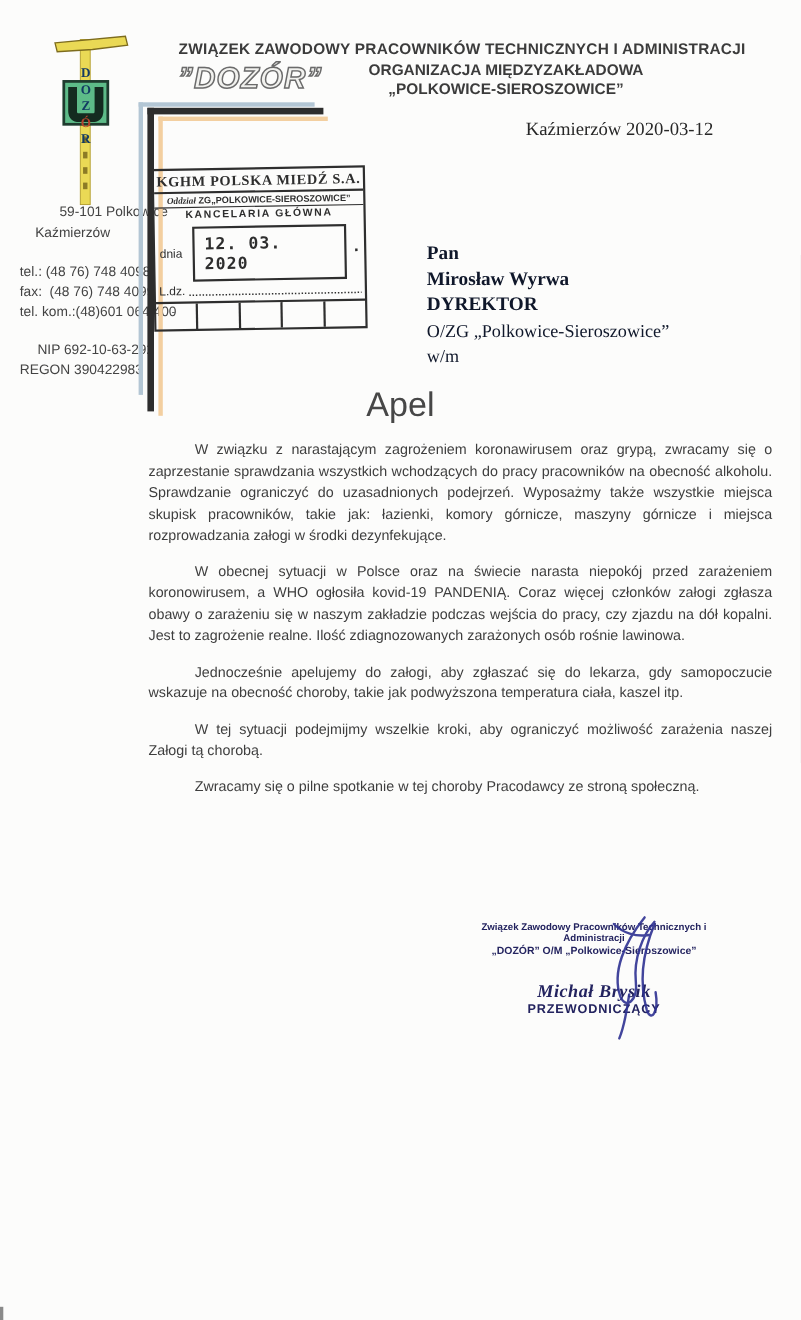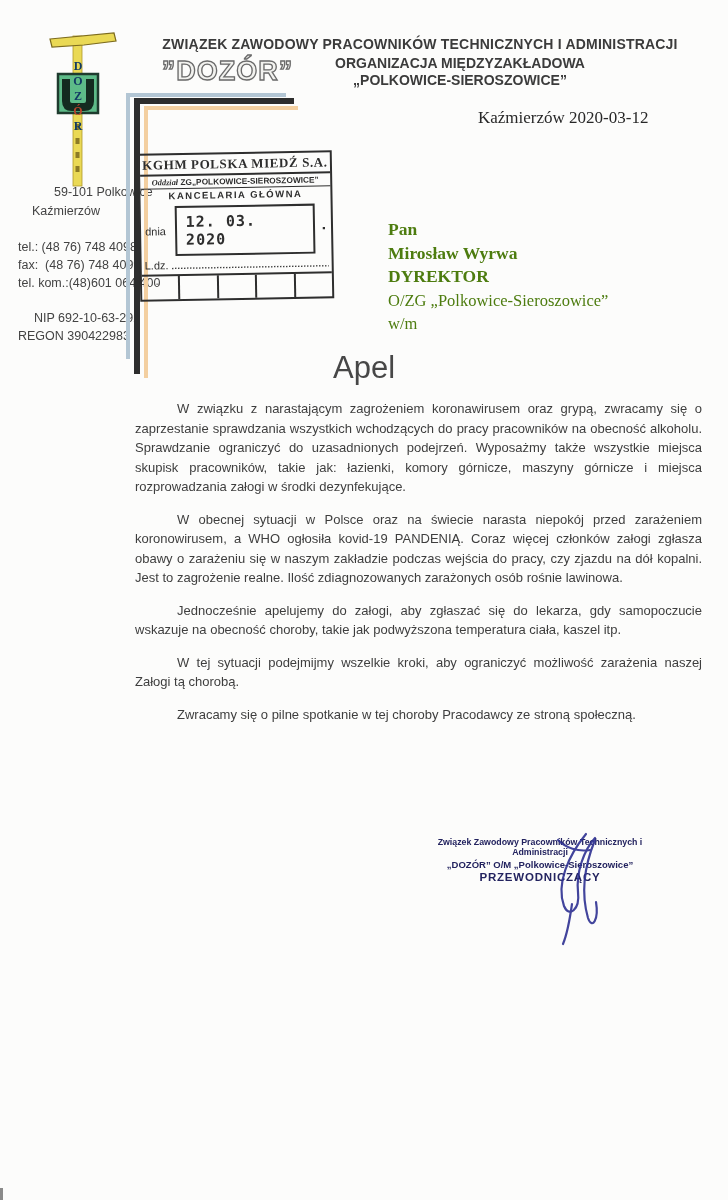--- a/index.html
+++ b/index.html
@@ -4,21 +4,21 @@
 <style>
   html,body{margin:0;padding:0;background:#e8e8e8;}
   .page{position:relative;width:728px;height:1200px;background:#fcfcfb;overflow:hidden;
         font-family:"Liberation Sans",sans-serif;color:#3e3e3e;}
   .abs{position:absolute;}
 
   
   .org1{left:140px;top:36px;width:560px;text-align:center;font-size:14px;font-weight:bold;color:#3b3b3b;letter-spacing:.2px;}
   .org2{left:295px;top:55px;width:330px;text-align:center;font-size:14px;font-weight:bold;color:#3b3b3b;}
   .org3{left:295px;top:72px;width:330px;text-align:center;font-size:14px;font-weight:bold;color:#3b3b3b;}
-  .dozor{left:140px;top:56px;width:175px;text-align:center;font-weight:bold;font-size:27px;
+  .dozor{left:140px;top:56px;width:175px;text-align:center;font-style:italic;font-weight:bold;font-size:27px;
          letter-spacing:1px;color:#f2f2ef;-webkit-text-stroke:1.3px #6b6b6b;text-shadow:0 0 1px #888;}
   .dateline{left:478px;top:108px;font-family:"Liberation Serif",serif;font-size:17px;color:#272727;}
 
   
   .side{font-size:12.5px;color:#434343;white-space:pre;}
   .addr1{left:22px;top:185px;margin-left:32px;} .addr2{left:22px;top:204px;margin-left:10px;}
   .tel{left:18px;top:240px;} .fax{left:18px;top:258px;} .kom{left:18px;top:276px;}
   .nip{left:34px;top:311px;} .regon{left:18px;top:329px;}
 
   
@@ -40,21 +40,21 @@
   .st-datebox{margin-left:9px;border:2.5px solid #2e2e2e;padding:5px 9px;
               font-family:"DejaVu Sans Mono",monospace;font-weight:bold;font-size:15px;letter-spacing:1px;}
   .st-dot{margin-left:7px;font-weight:bold;}
   .st-ldz{padding:1px 3px 3px;font-size:11px;display:flex;align-items:flex-end;}
   .st-dots{font-size:9px;font-weight:bold;letter-spacing:.5px;overflow:hidden;white-space:nowrap;margin-left:3px;}
   .st-cells{display:flex;border-top:2px solid #2e2e2e;height:23px;}
   .st-cell{flex:1;border-right:2px solid #2e2e2e;font-size:9px;padding:2px 0 0 14px;color:#2e2e2e;}
   .st-cell:last-child{border-right:none;}
 
   
-  .recipient{left:388px;top:218px;font-family:"Liberation Serif",serif;color:#4d7c0f;line-height:23.5px;}
+  .recipient{left:388px;top:218px;font-family:"Liberation Serif",serif;color:#0f172a;line-height:23.5px;}
   .rec-b{font-weight:bold;font-size:17.5px;}
   .rec-r{font-size:16.5px;}
 
   
   .title{left:0;top:350px;width:728px;text-align:center;font-size:31px;color:#474747;}
   .body{left:135px;top:399px;width:567px;font-size:13px;line-height:19.5px;text-align:justify;color:#3e3e3e;}
   .body p{margin:0 0 13px;text-indent:42px;}
 
   
   .sig{left:420px;top:837px;width:240px;text-align:center;color:#23235f;}
@@ -147,20 +147,21 @@
     <p>W związku z narastającym zagrożeniem koronawirusem oraz grypą, zwracamy się o zaprzestanie sprawdzania wszystkich wchodzących do pracy pracowników na obecność alkoholu. Sprawdzanie ograniczyć do uzasadnionych podejrzeń. Wyposażmy także wszystkie miejsca skupisk pracowników, takie jak: łazienki, komory górnicze, maszyny górnicze i miejsca rozprowadzania załogi w środki dezynfekujące.</p>
     <p>W obecnej sytuacji w Polsce oraz na świecie narasta niepokój przed zarażeniem koronowirusem, a WHO ogłosiła kovid-19 PANDENIĄ. Coraz więcej członków załogi zgłasza obawy o zarażeniu się w naszym zakładzie podczas wejścia do pracy, czy zjazdu na dół kopalni. Jest to zagrożenie realne. Ilość zdiagnozowanych zarażonych osób rośnie lawinowa.</p>
     <p>Jednocześnie apelujemy do załogi, aby zgłaszać się do lekarza, gdy samopoczucie wskazuje na obecność choroby, takie jak podwyższona temperatura ciała, kaszel itp.</p>
     <p>W tej sytuacji podejmijmy wszelkie kroki, aby ograniczyć możliwość zarażenia naszej Załogi tą chorobą.</p>
     <p>Zwracamy się o pilne spotkanie w tej choroby Pracodawcy ze stroną społeczną.</p>
   </div>
 
   <div class="abs sig">
     <div class="sig-org1">Związek Zawodowy Pracowników Technicznych i Administracji</div>
     <div class="sig-org2">„DOZÓR” O/M „Polkowice-Sieroszowice”</div>
+    <div class="sig-name">Michał Brysik</div>
     <div class="sig-role">PRZEWODNICZĄCY</div>
   </div>
 
   <div class="abs sig-ink">
     <svg width="130" height="120" viewBox="0 0 130 120">
       <g fill="none" stroke="#2e3192" stroke-width="2.2" stroke-linecap="round" opacity="0.9">
         <path d="M88 8 C 70 30, 58 58, 66 80 C 71 92, 82 84, 80 66 C 78 46, 86 24, 97 12"></path>
         <path d="M97 14 C 88 36, 82 64, 90 92 C 94 104, 101 94, 98 76"></path>
         <path d="M60 14 C 68 22, 80 26, 92 24"></path>
         <path d="M74 78 C 72 92, 70 106, 65 118"></path>

